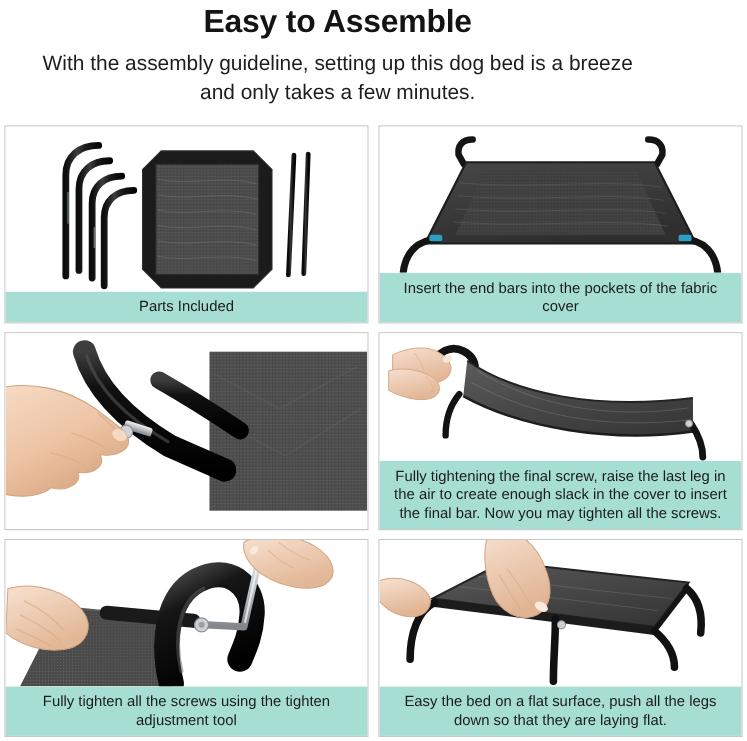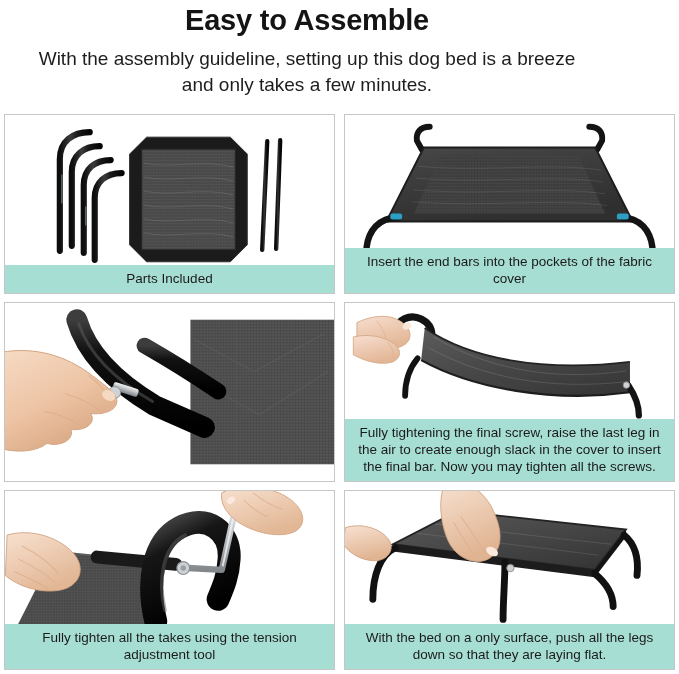--- a/index.html
+++ b/index.html
@@ -332,21 +332,21 @@
                        C24 112 0 104 -14 92 Z" fill="url(#skinG5)" stroke="#d2a482" stroke-width="1"></path>
               <g stroke="#dcae8c" stroke-width="1.2" fill="none" opacity="0.8">
                 <path d="M4 60 C20 68 34 78 44 90"></path>
                 <path d="M0 74 C16 82 30 90 40 100"></path>
                 <path d="M-4 88 C10 94 22 100 32 106"></path>
               </g>
             </g>
           </svg>
         </div>
       </div>
-      <div class="caption c2">Fully tighten all the takes using the tension adjustment tool</div>
+      <div class="caption c2">Fully tighten all the screws using the tighten adjustment tool</div>
     </div>
 
     <div class="panel">
       <div class="stage">
         <div class="art">
           <svg viewBox="0 0 330 145" preserveAspectRatio="xMidYMid meet">
             <defs>
               <linearGradient id="bedTop" x1="0.1" y1="0" x2="0.9" y2="1">
                 <stop offset="0" stop-color="#585858"></stop>
                   <stop offset="0.45" stop-color="#484848"></stop>
@@ -387,17 +387,17 @@
               <ellipse cx="146" cy="66" rx="7" ry="4.5" fill="#fae9dc" transform="rotate(30 146 66)"></ellipse>
             </g>
 
             <g>
               <path d="M-14 40 C6 34 26 42 34 54 C40 64 32 76 18 76
                        C4 76 -10 68 -16 58 Z" fill="url(#skinG6)" stroke="#d2a482" stroke-width="1"></path>
             </g>
           </svg>
         </div>
       </div>
-      <div class="caption c2">With the bed on a only surface, push all the legs down so that they are laying flat.</div>
+      <div class="caption c2">Easy the bed on a flat surface, push all the legs down so that they are laying flat.</div>
     </div>
 
   </div>
 </div>
 
 </body></html>

